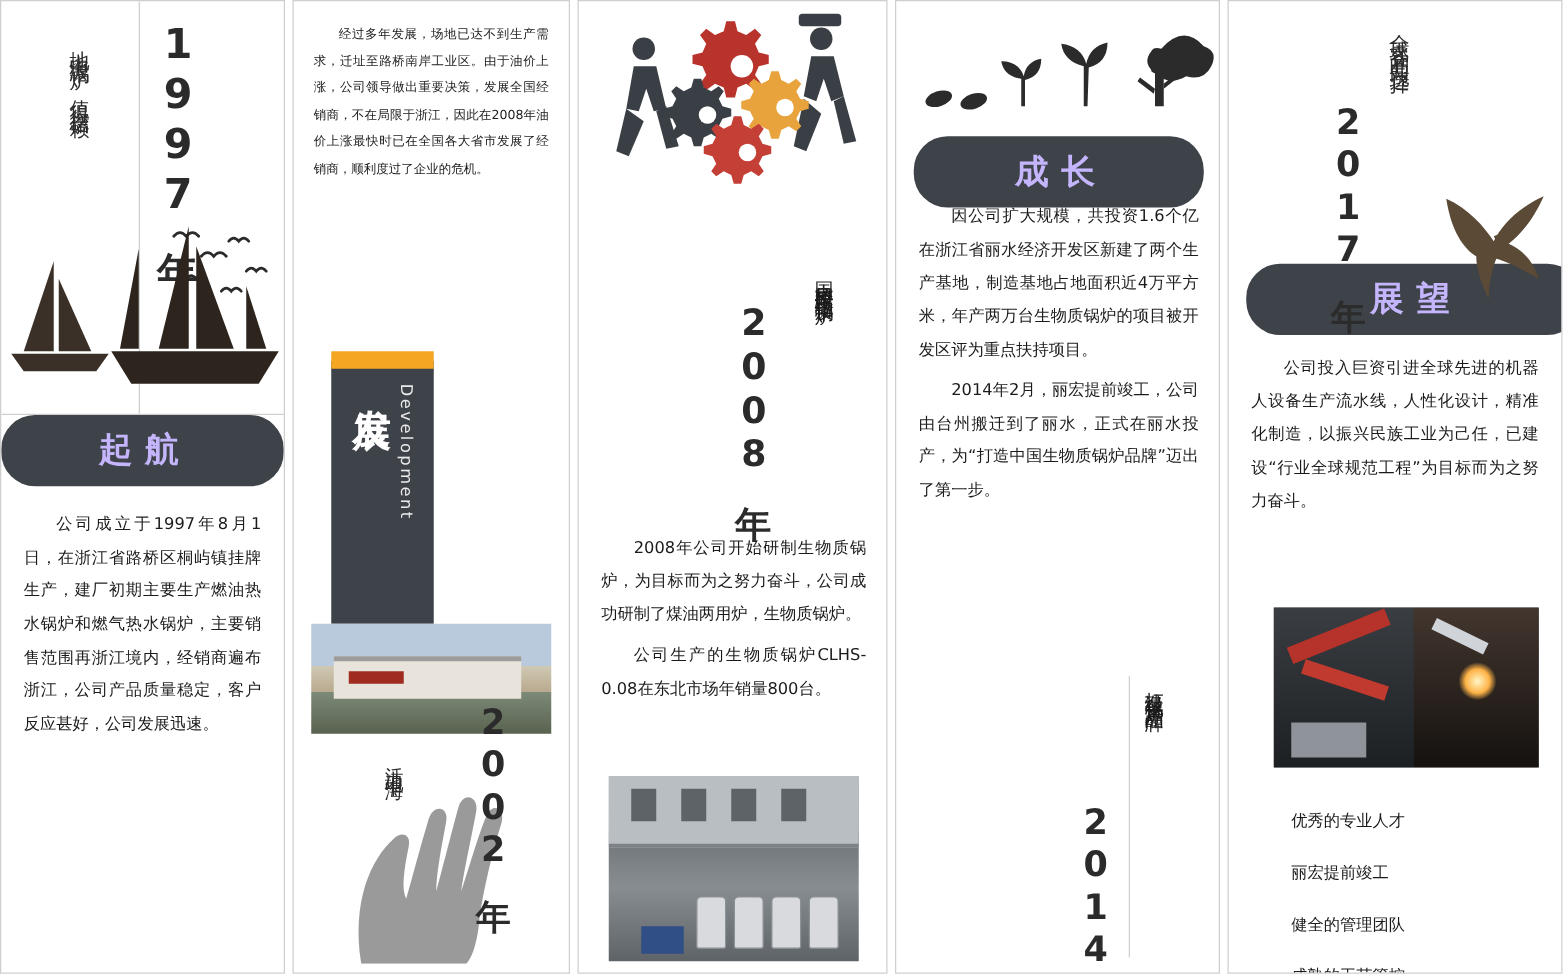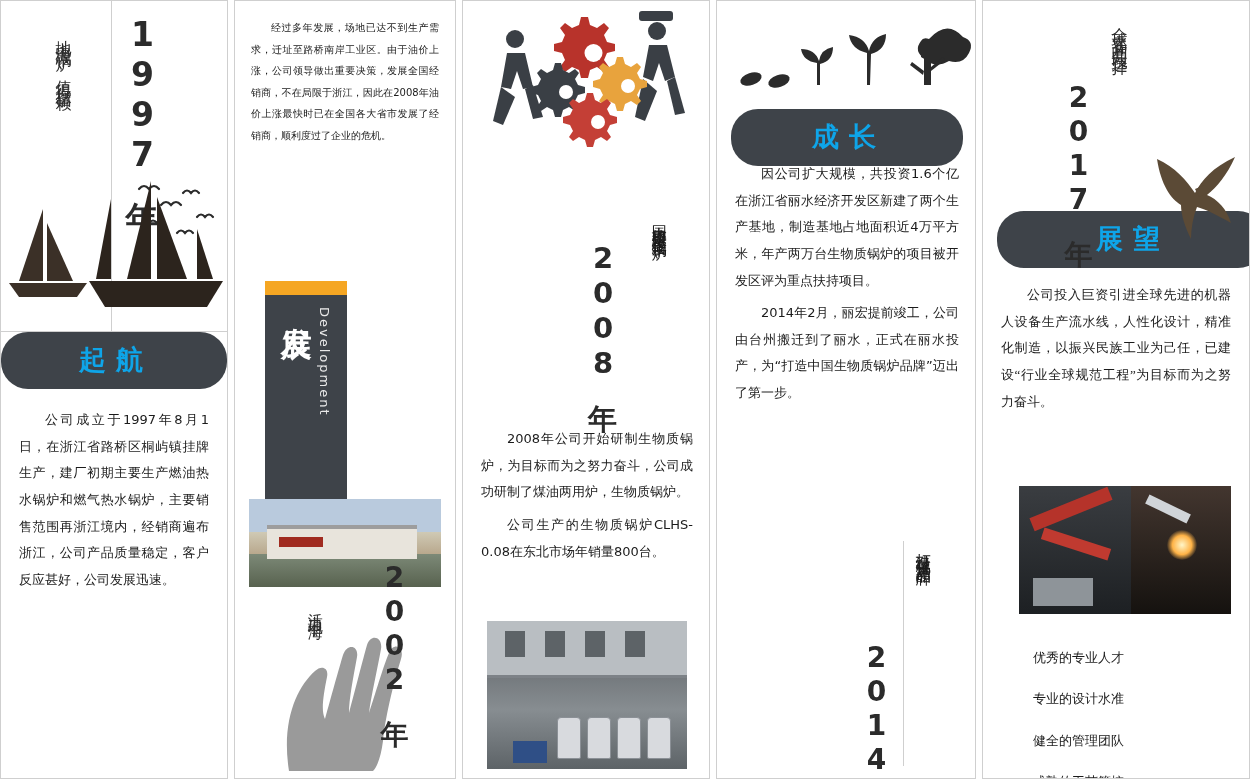--- a/index.html
+++ b/index.html
@@ -41,21 +41,21 @@
   .vtext-year{
     writing-mode:vertical-rl;
     text-orientation:upright;
     letter-spacing:1px;
     white-space:nowrap;
   }
 
   
   .ribbon{
     background:#3e4349;
-    color:#0ea5e9;
+    color:#c4b5fd;
     text-align:center;
     font-size:27px;
     letter-spacing:10px;
     font-weight:bold;
     padding:10px 0 11px 4px;
     box-sizing:border-box;
     border-radius:27px;
   }
   .body-text{
     font-size:13px;
@@ -148,21 +148,21 @@
     position:absolute;left:140px;top:640px;font-size:28px;font-weight:bold;color:#2b2b2b;
   }
   .c4 .divline{position:absolute;left:186px;top:540px;width:1px;height:225px;background:#cfcfcf;}
 
   
   .c5 .hdr{position:relative;height:210px;}
   .c5 .slogan{position:absolute;left:126px;top:14px;font-size:16px;color:#2b2b2b;letter-spacing:4px;}
   .c5 .yr2017{position:absolute;left:76px;top:80px;font-size:28px;font-weight:bold;color:#2b2b2b;}
   .eagle{position:absolute;left:168px;top:140px;width:92px;height:100px;}
   .c5 .ribbon{margin:0 14px;width:268px;}
-  .c5 .txt{margin-top:14px;font-family:Liberation Serif, serif;}
+  .c5 .txt{margin-top:14px;}
   .robot-photo{
     position:absolute;left:36px;top:485px;width:212px;height:128px;
     background:#2c2f33;overflow:hidden;
   }
   .robot-photo .lf{position:absolute;left:0;top:0;width:112px;height:128px;background:linear-gradient(#3a3d41,#1d2023);}
   .robot-photo .rt{position:absolute;left:112px;top:0;width:100px;height:128px;background:linear-gradient(#43362f,#15120f);}
   .robot-photo .arm{position:absolute;left:10px;top:16px;width:84px;height:14px;background:#b5332a;transform:rotate(-22deg);}
   .robot-photo .arm2{position:absolute;left:22px;top:52px;width:70px;height:12px;background:#c03a30;transform:rotate(18deg);}
   .robot-photo .base{position:absolute;left:14px;bottom:8px;width:60px;height:28px;background:#8e9499;}
   .robot-photo .spark{position:absolute;left:148px;top:44px;width:30px;height:30px;background:radial-gradient(circle,#fff6c8 0%,#ffb347 45%,rgba(255,130,0,0) 72%);border-radius:50%;}
@@ -367,20 +367,20 @@
       <div class="rt"></div>
       <div class="arm"></div>
       <div class="arm2"></div>
       <div class="base"></div>
       <div class="gun"></div>
       <div class="spark"></div>
     </div>
 
     <div class="list">
       <div>优秀的专业人才</div>
-      <div>专业的设计水准</div>
+      <div>丽宏提前竣工</div>
       <div>健全的管理团队</div>
       <div>成熟的工艺管控</div>
       <div>完善的售后服务</div>
     </div>
   </div>
 
 </div>
 
 </body></html>

